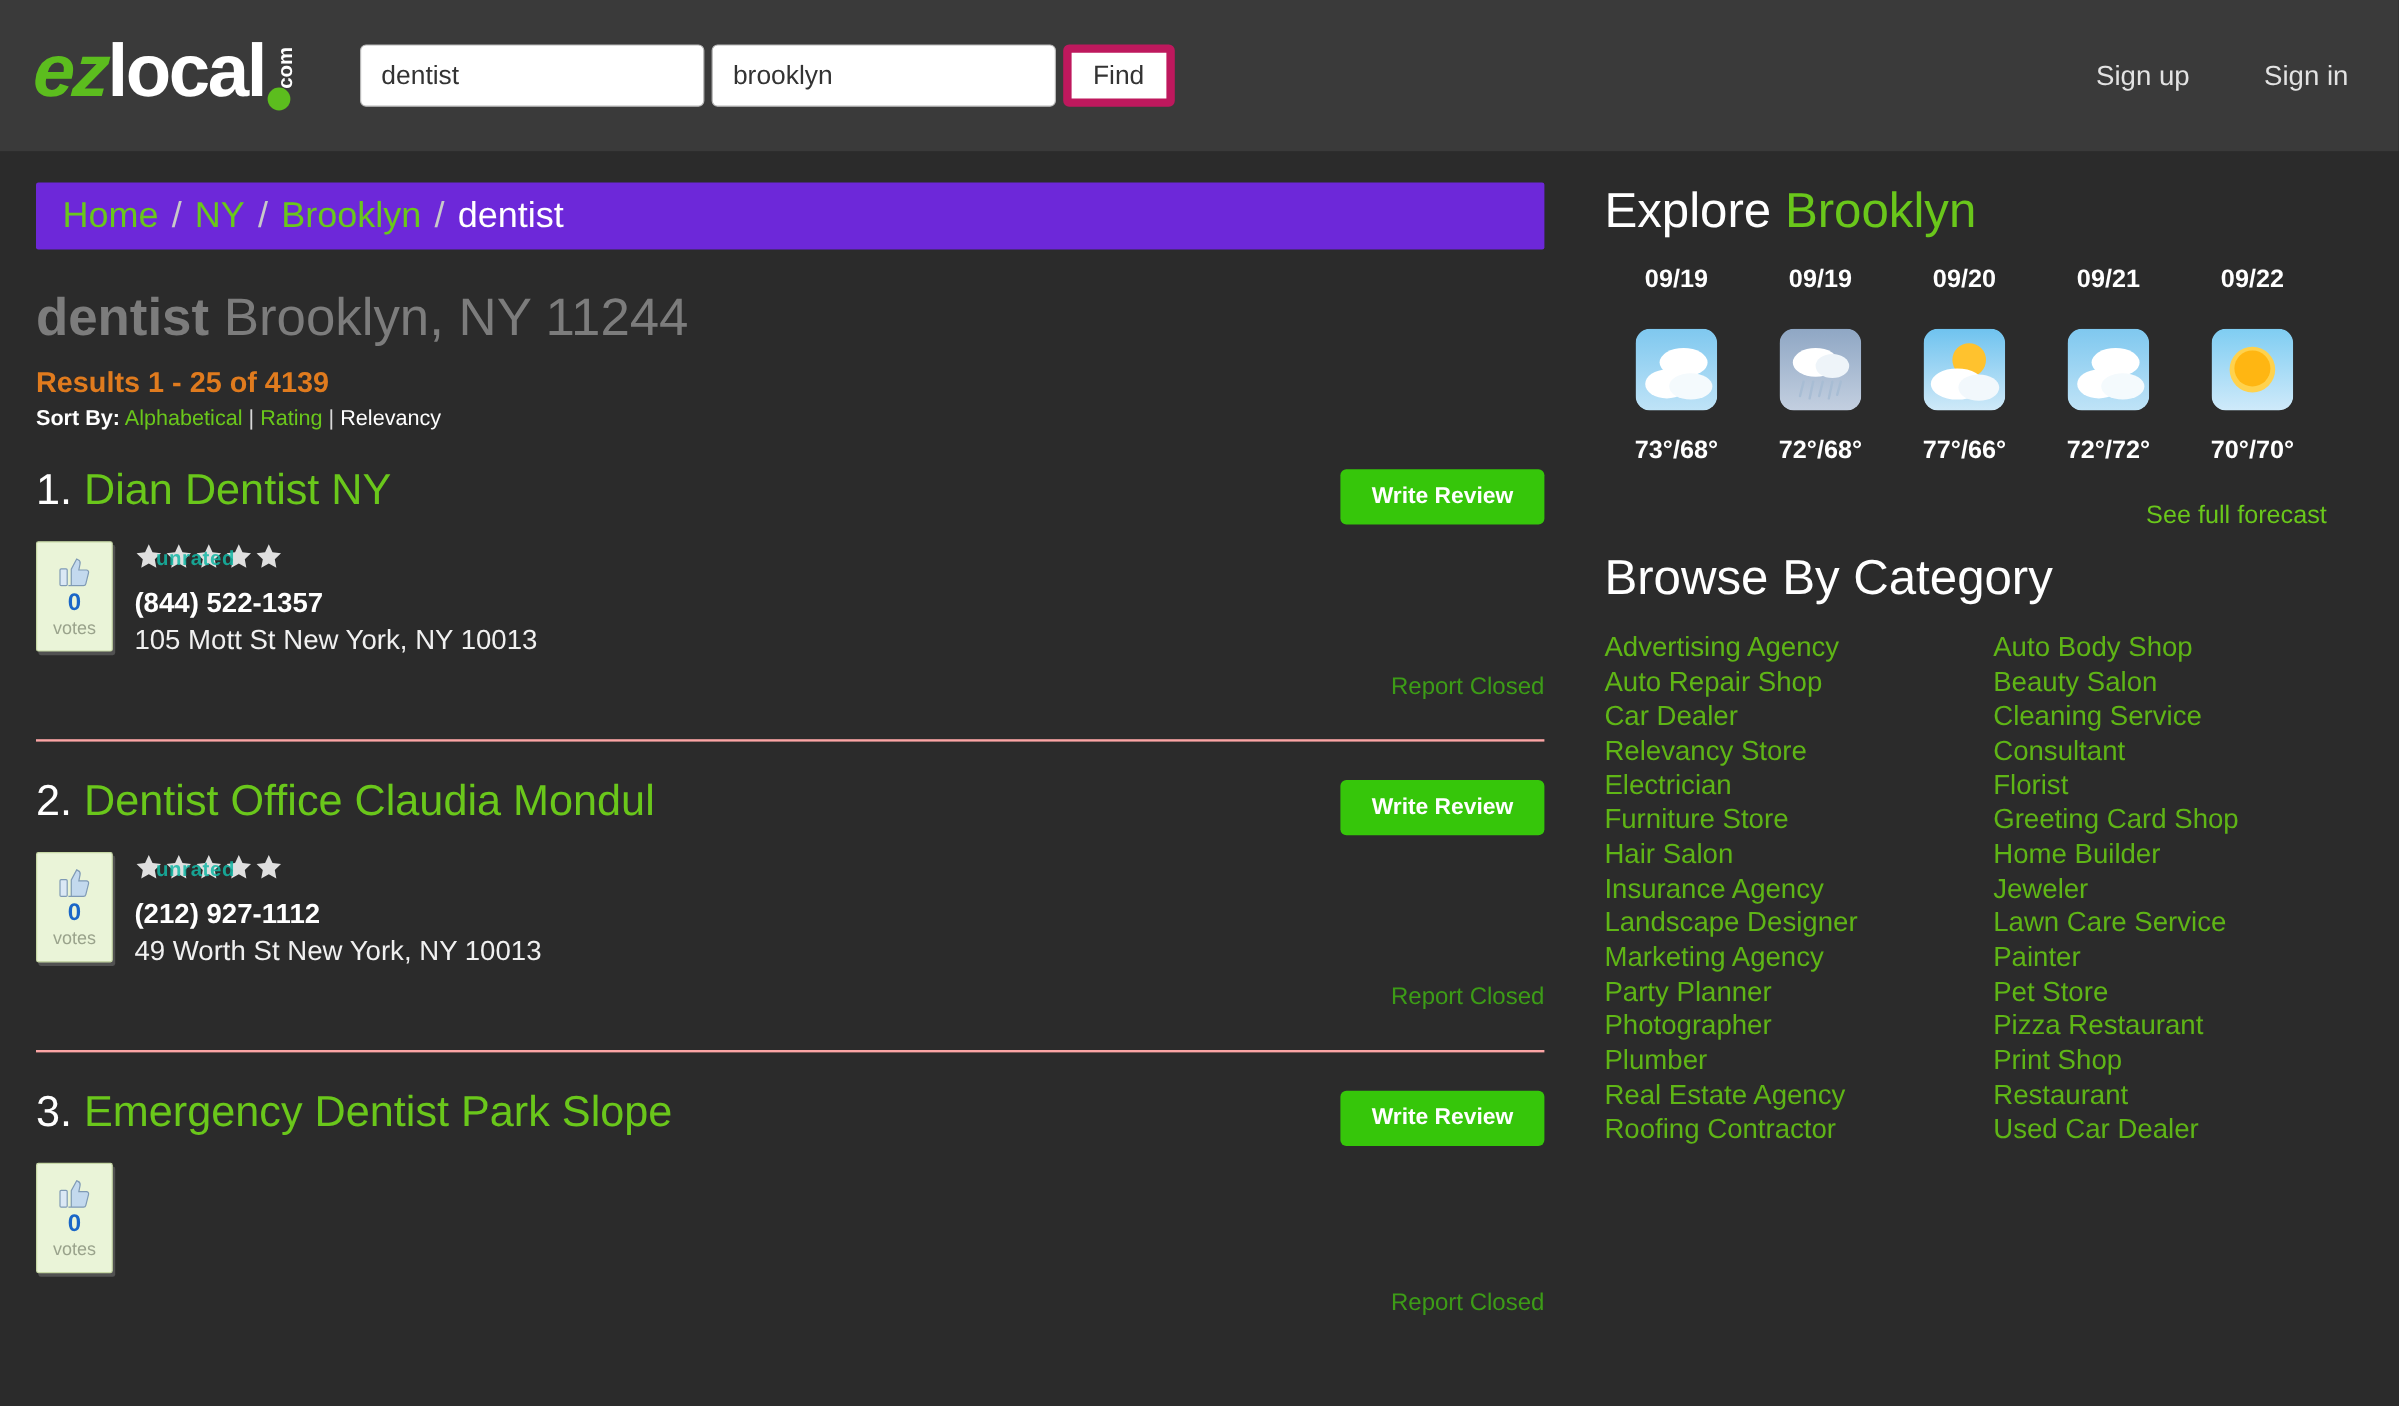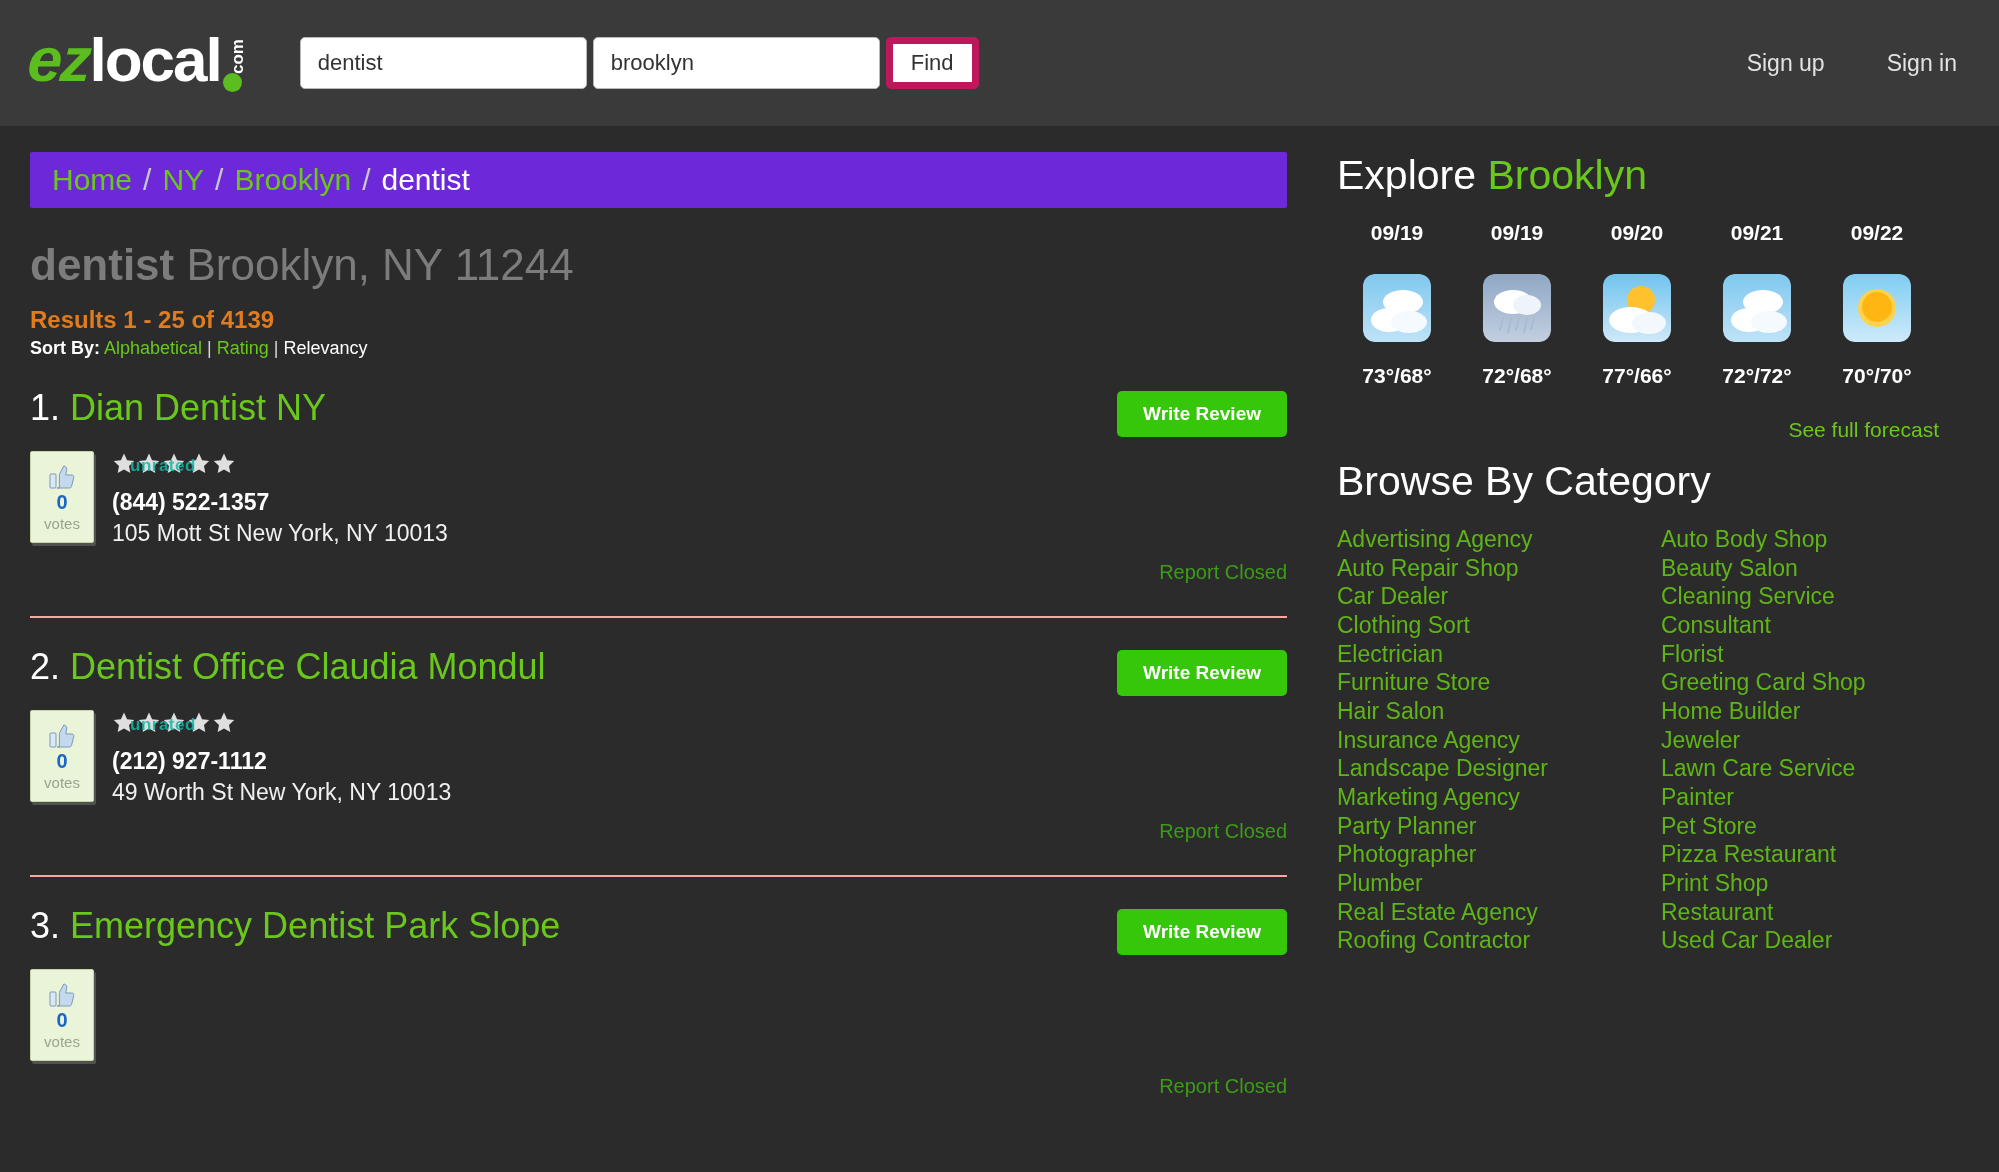--- a/index.html
+++ b/index.html
@@ -600,21 +600,21 @@
 
     <h2 class="sidebar-h2">Browse By Category</h2>
 
     <div class="cat-grid" id="cats">
         <a class="cat-link">Advertising Agency</a>
         <a class="cat-link">Auto Body Shop</a>
         <a class="cat-link">Auto Repair Shop</a>
         <a class="cat-link">Beauty Salon</a>
         <a class="cat-link">Car Dealer</a>
         <a class="cat-link">Cleaning Service</a>
-        <a class="cat-link">Clothing Sort</a>
+        <a class="cat-link">Relevancy Store</a>
         <a class="cat-link">Consultant</a>
         <a class="cat-link">Electrician</a>
         <a class="cat-link">Florist</a>
         <a class="cat-link">Furniture Store</a>
         <a class="cat-link">Greeting Card Shop</a>
         <a class="cat-link">Hair Salon</a>
         <a class="cat-link">Home Builder</a>
         <a class="cat-link">Insurance Agency</a>
         <a class="cat-link">Jeweler</a>
         <a class="cat-link">Landscape Designer</a>

